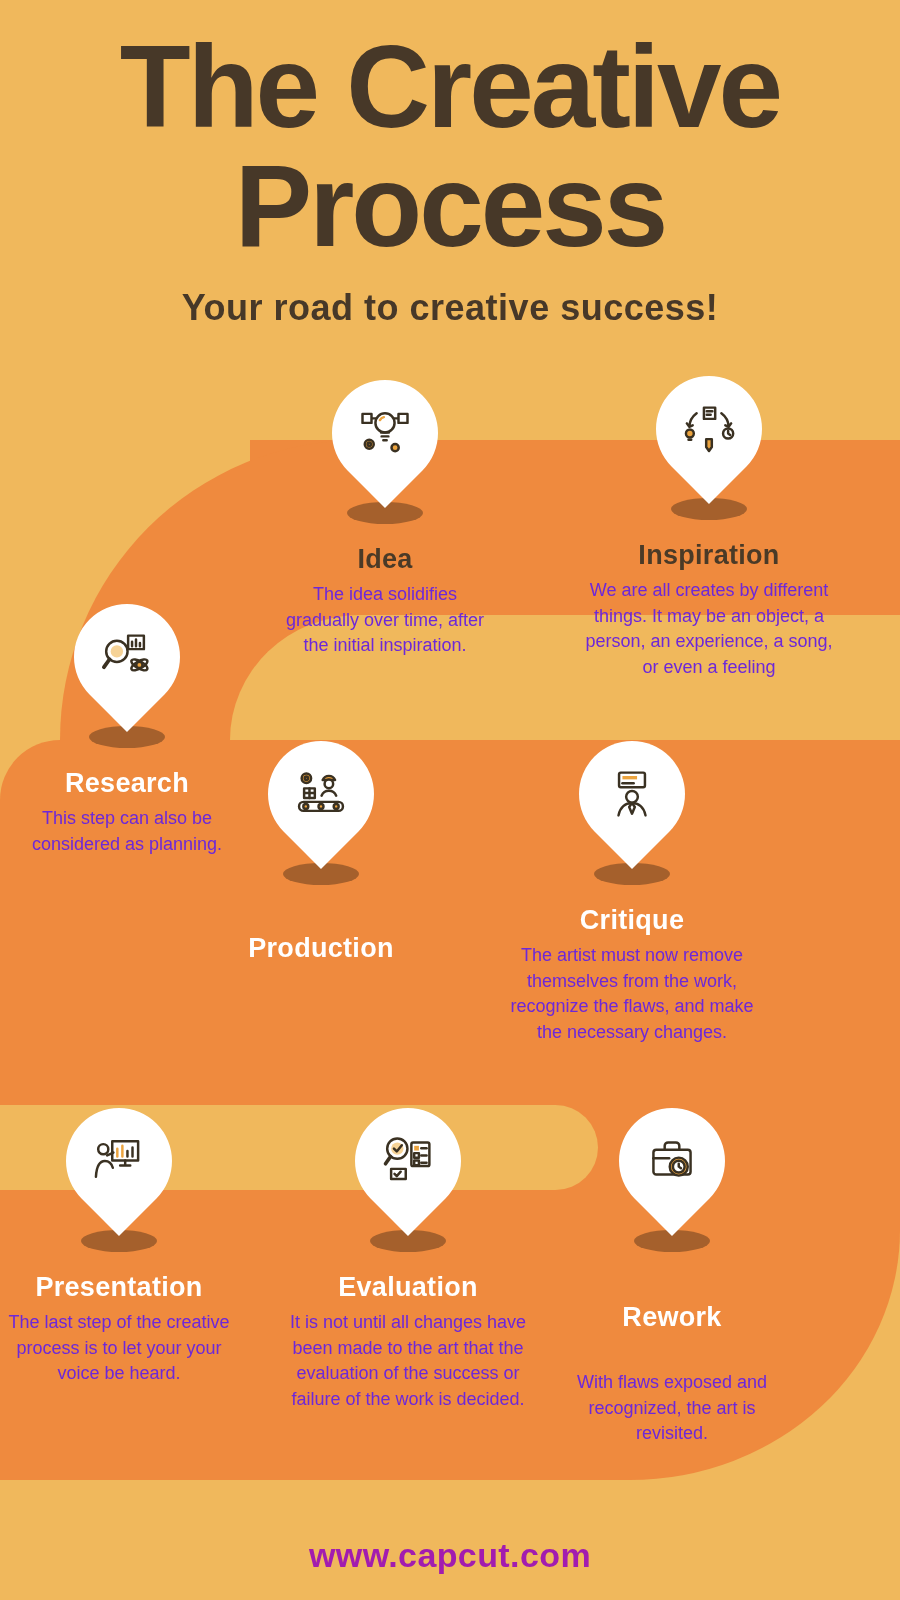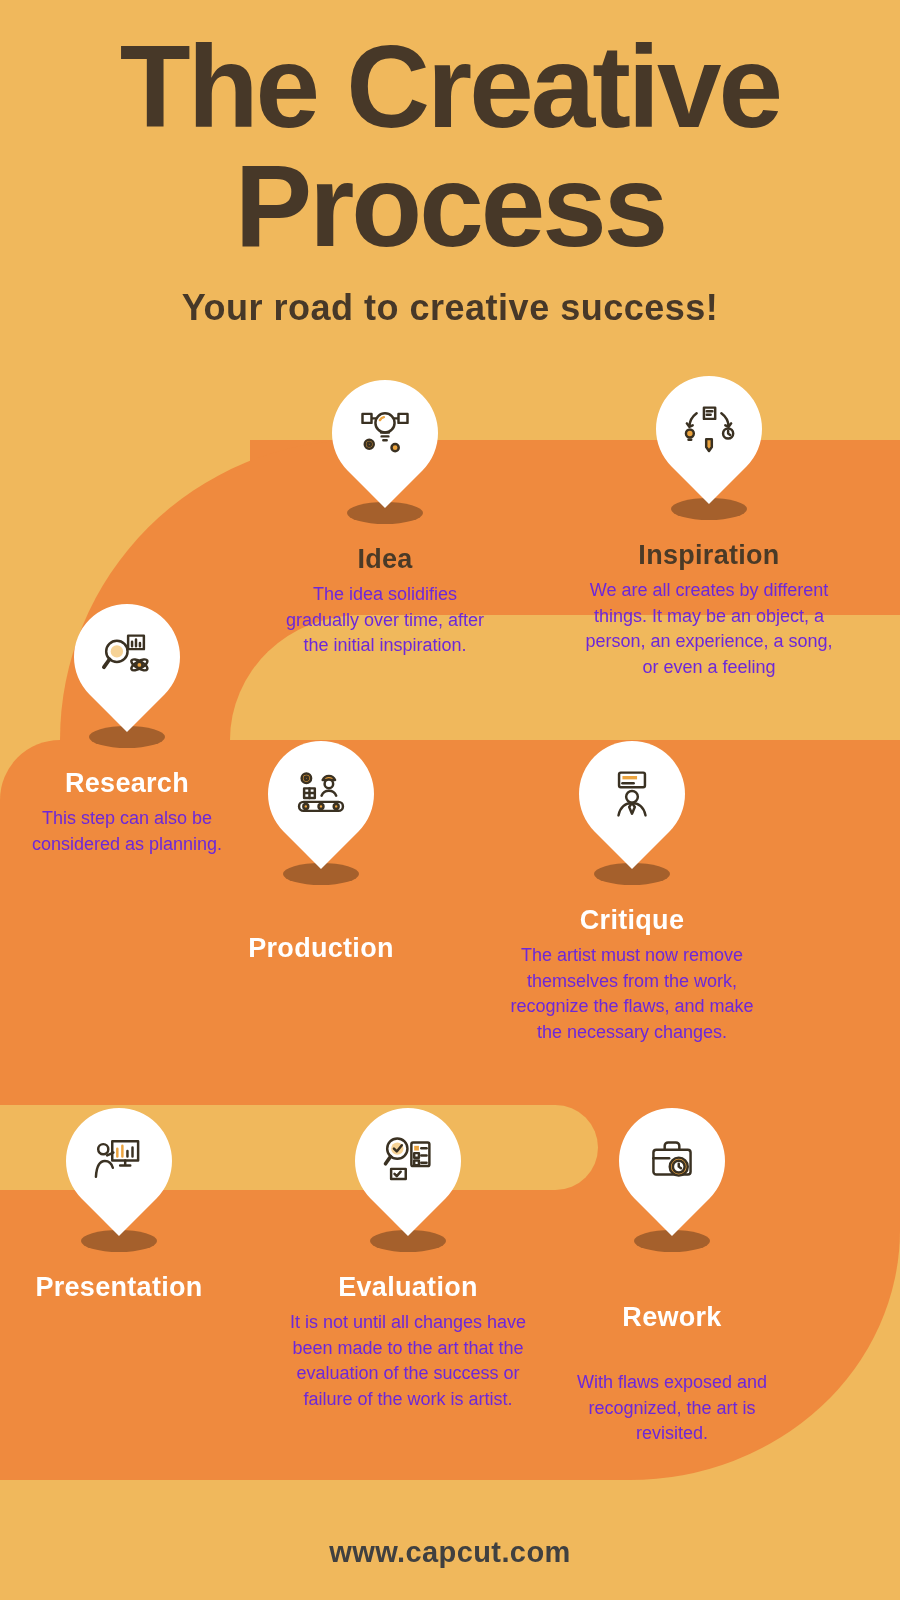--- a/index.html
+++ b/index.html
@@ -66,21 +66,21 @@
   }
   .pin svg { transform:rotate(45deg); width:54px; height:54px; }
 
   .step-title { margin-top:12px; font-size:27px; font-weight:bold; color:#ffffff; letter-spacing:.3px; }
   .step-title.dark { color:#4a3a27; }
   .step-desc { margin-top:7px; font-size:18px; line-height:1.42; color:#6d28d9; }
 
   
   #footer {
     position:absolute; top:1536px; left:0; width:100%; text-align:center;
-    font-size:29px; font-weight:bold; color:#404040; z-index:5; letter-spacing:.4px;
+    font-size:34px; font-weight:bold; color:#a21caf; z-index:5; letter-spacing:.4px;
   }
 </style>
 </head>
 <body>
 
 <div class="road" id="road-top-band"></div>
 <div id="road-left-curve"></div>
 <div class="road" id="road-middle-band"></div>
 <div class="road" id="road-right-connector"></div>
 <div id="road-gap-notch"></div>
@@ -215,20 +215,21 @@
           <path d="M31.5 20v-5M36 20v-8"></path>
           <path d="M29.5 23.5V28M25 28h9"></path>
           <circle cx="10" cy="13.5" r="4.5" fill="#fff"></circle>
           <path d="M13.5 19l5.5-2.5"></path>
           <path d="M3.5 38c.5-9 3.5-14 8-14 3.5 0 6 2.5 7 6"></path>
         </g>
       </svg>
     </div>
   </div>
   <div class="step-title">Presentation</div>
+  <div class="step-desc">The last step of the creative process is to let your your voice be heard.</div>
 </div>
 
 <div class="step" id="step-evaluation">
   <div class="pin-wrap">
     <div class="pin-shadow"></div>
     <div class="pin">
       <svg viewBox="0 0 48 48">
         <g fill="none" stroke="#3a3122" stroke-width="2.2" stroke-linecap="round" stroke-linejoin="round">
           <circle cx="14.5" cy="13" r="9" fill="#fff"></circle>
           <circle cx="14.5" cy="13" r="5.5" fill="#f6d397" stroke="none"></circle>
@@ -241,21 +242,21 @@
           <path d="M35.8 19.1h4.7"></path>
           <rect x="29.5" y="23.5" width="4.2" height="4.2" fill="#fff"></rect>
           <path d="M35.8 25.6h4.7"></path>
           <rect x="9" y="31" width="13" height="9" fill="#fff"></rect>
           <path d="M12 35.5l2 2 3.5-4"></path>
         </g>
       </svg>
     </div>
   </div>
   <div class="step-title">Evaluation</div>
-  <div class="step-desc">It is not until all changes have been made to the art that the evaluation of the success or failure of the work is artist.</div>
+  <div class="step-desc">It is not until all changes have been made to the art that the evaluation of the success or failure of the work is decided.</div>
 </div>
 
 <div class="step" id="step-rework">
   <div class="pin-wrap">
     <div class="pin-shadow"></div>
     <div class="pin">
       <svg viewBox="0 0 48 48">
         <g fill="none" stroke="#3a3122" stroke-width="2.2" stroke-linecap="round" stroke-linejoin="round">
           <path d="M17.5 14v-3.5a3 3 0 0 1 3-3h7a3 3 0 0 1 3 3V14"></path>
           <rect x="7.5" y="14" width="33" height="22" rx="2.5" fill="#fff"></rect>

